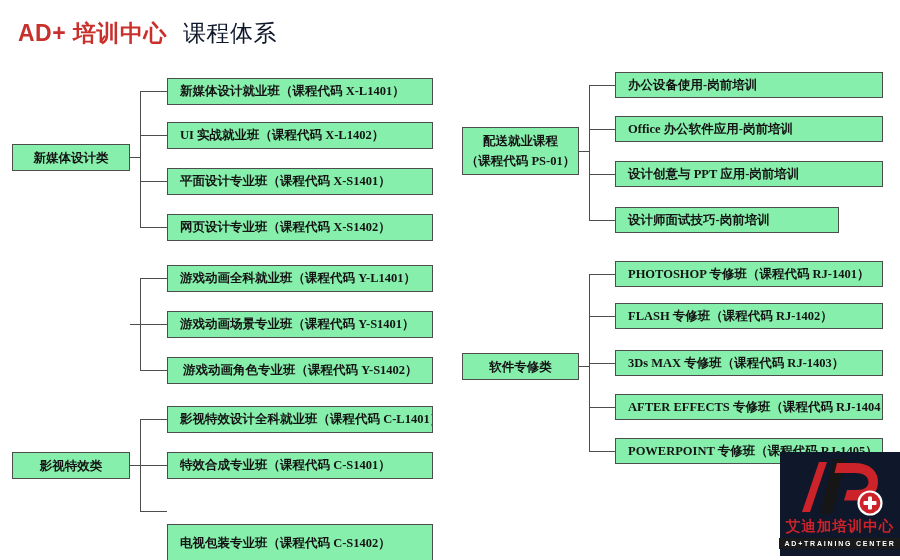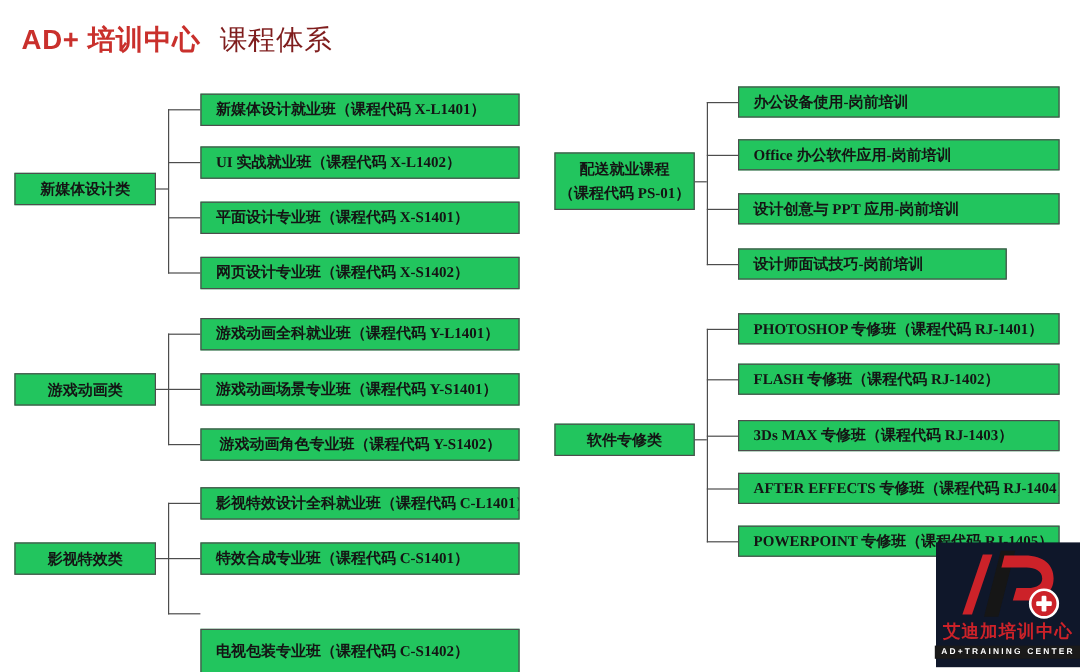--- a/index.html
+++ b/index.html
@@ -1,22 +1,22 @@
 <!DOCTYPE html>
 <html><head>
 <meta charset="utf-8">
 <style>
   html,body{margin:0;padding:0;background:#fff;}
   .canvas{position:relative;width:900px;height:560px;background:#ffffff;overflow:hidden;
           font-family:"Liberation Serif","DejaVu Serif",serif;}
   .title{position:absolute;left:18px;top:18px;font-family:"Liberation Sans","DejaVu Sans",sans-serif;
          font-size:23px;font-weight:500;letter-spacing:.5px;white-space:nowrap;}
   .brand{color:#c9302c;margin-right:16px;font-weight:bold;}
-  .subtitle{color:#7f1d1d;}
-  .box{position:absolute;border:1px solid #4d4d4d;background:#22c55e;box-sizing:border-box;
+  .subtitle{color:#0f172a;}
+  .box{position:absolute;border:1px solid #4d4d4d;background:#86efac;box-sizing:border-box;
        display:flex;align-items:center;font-weight:bold;font-size:12.5px;color:#141414;}
   .cat{flex-direction:column;justify-content:center;text-align:center;line-height:1.6;}
   .child{padding-left:12px;white-space:nowrap;overflow:hidden;}
   .h-line{position:absolute;height:1px;background:#4d4d4d;}
   .v-line{position:absolute;width:1px;background:#4d4d4d;}
   .logo{position:absolute;left:780px;top:452px;width:120px;height:104px;background:#0f172a;z-index:5;
         display:flex;flex-direction:column;align-items:center;justify-content:flex-start;}
   .logo svg{display:block;margin-top:6px;}
   .logo-cn{color:#cc2229;font-weight:bold;font-size:14.5px;letter-spacing:1px;white-space:nowrap;
            font-family:"Liberation Sans","DejaVu Sans",sans-serif;margin-top:1px;}
@@ -48,23 +48,20 @@
   <div class="box child" style="left:167px;top:122px;width:266px;height:27px;">
     <span>UI 实战就业班（课程代码 X-L1402）</span>
   </div>
   <div class="box child" style="left:167px;top:168px;width:266px;height:27px;">
     <span>平面设计专业班（课程代码 X-S1401）</span>
   </div>
   <div class="box child" style="left:167px;top:214px;width:266px;height:27px;">
     <span>网页设计专业班（课程代码 X-S1402）</span>
   </div>
 
-  <div class="box cat" style="left:12px;top:311px;width:118px;height:27px;">
-    <span>游戏动画类</span>
-  </div>
   <div class="h-line" style="left:130px;top:324px;width:10px;"></div>
   <div class="v-line" style="left:140px;top:278px;height:93px;"></div>
   <div class="h-line" style="left:140px;top:278px;width:27px;"></div>
   <div class="h-line" style="left:140px;top:324px;width:27px;"></div>
   <div class="h-line" style="left:140px;top:370px;width:27px;"></div>
   <div class="box child" style="left:167px;top:265px;width:266px;height:27px;">
     <span>游戏动画全科就业班（课程代码 Y-L1401）</span>
   </div>
   <div class="box child" style="left:167px;top:311px;width:266px;height:27px;">
     <span>游戏动画场景专业班（课程代码 Y-S1401）</span>

